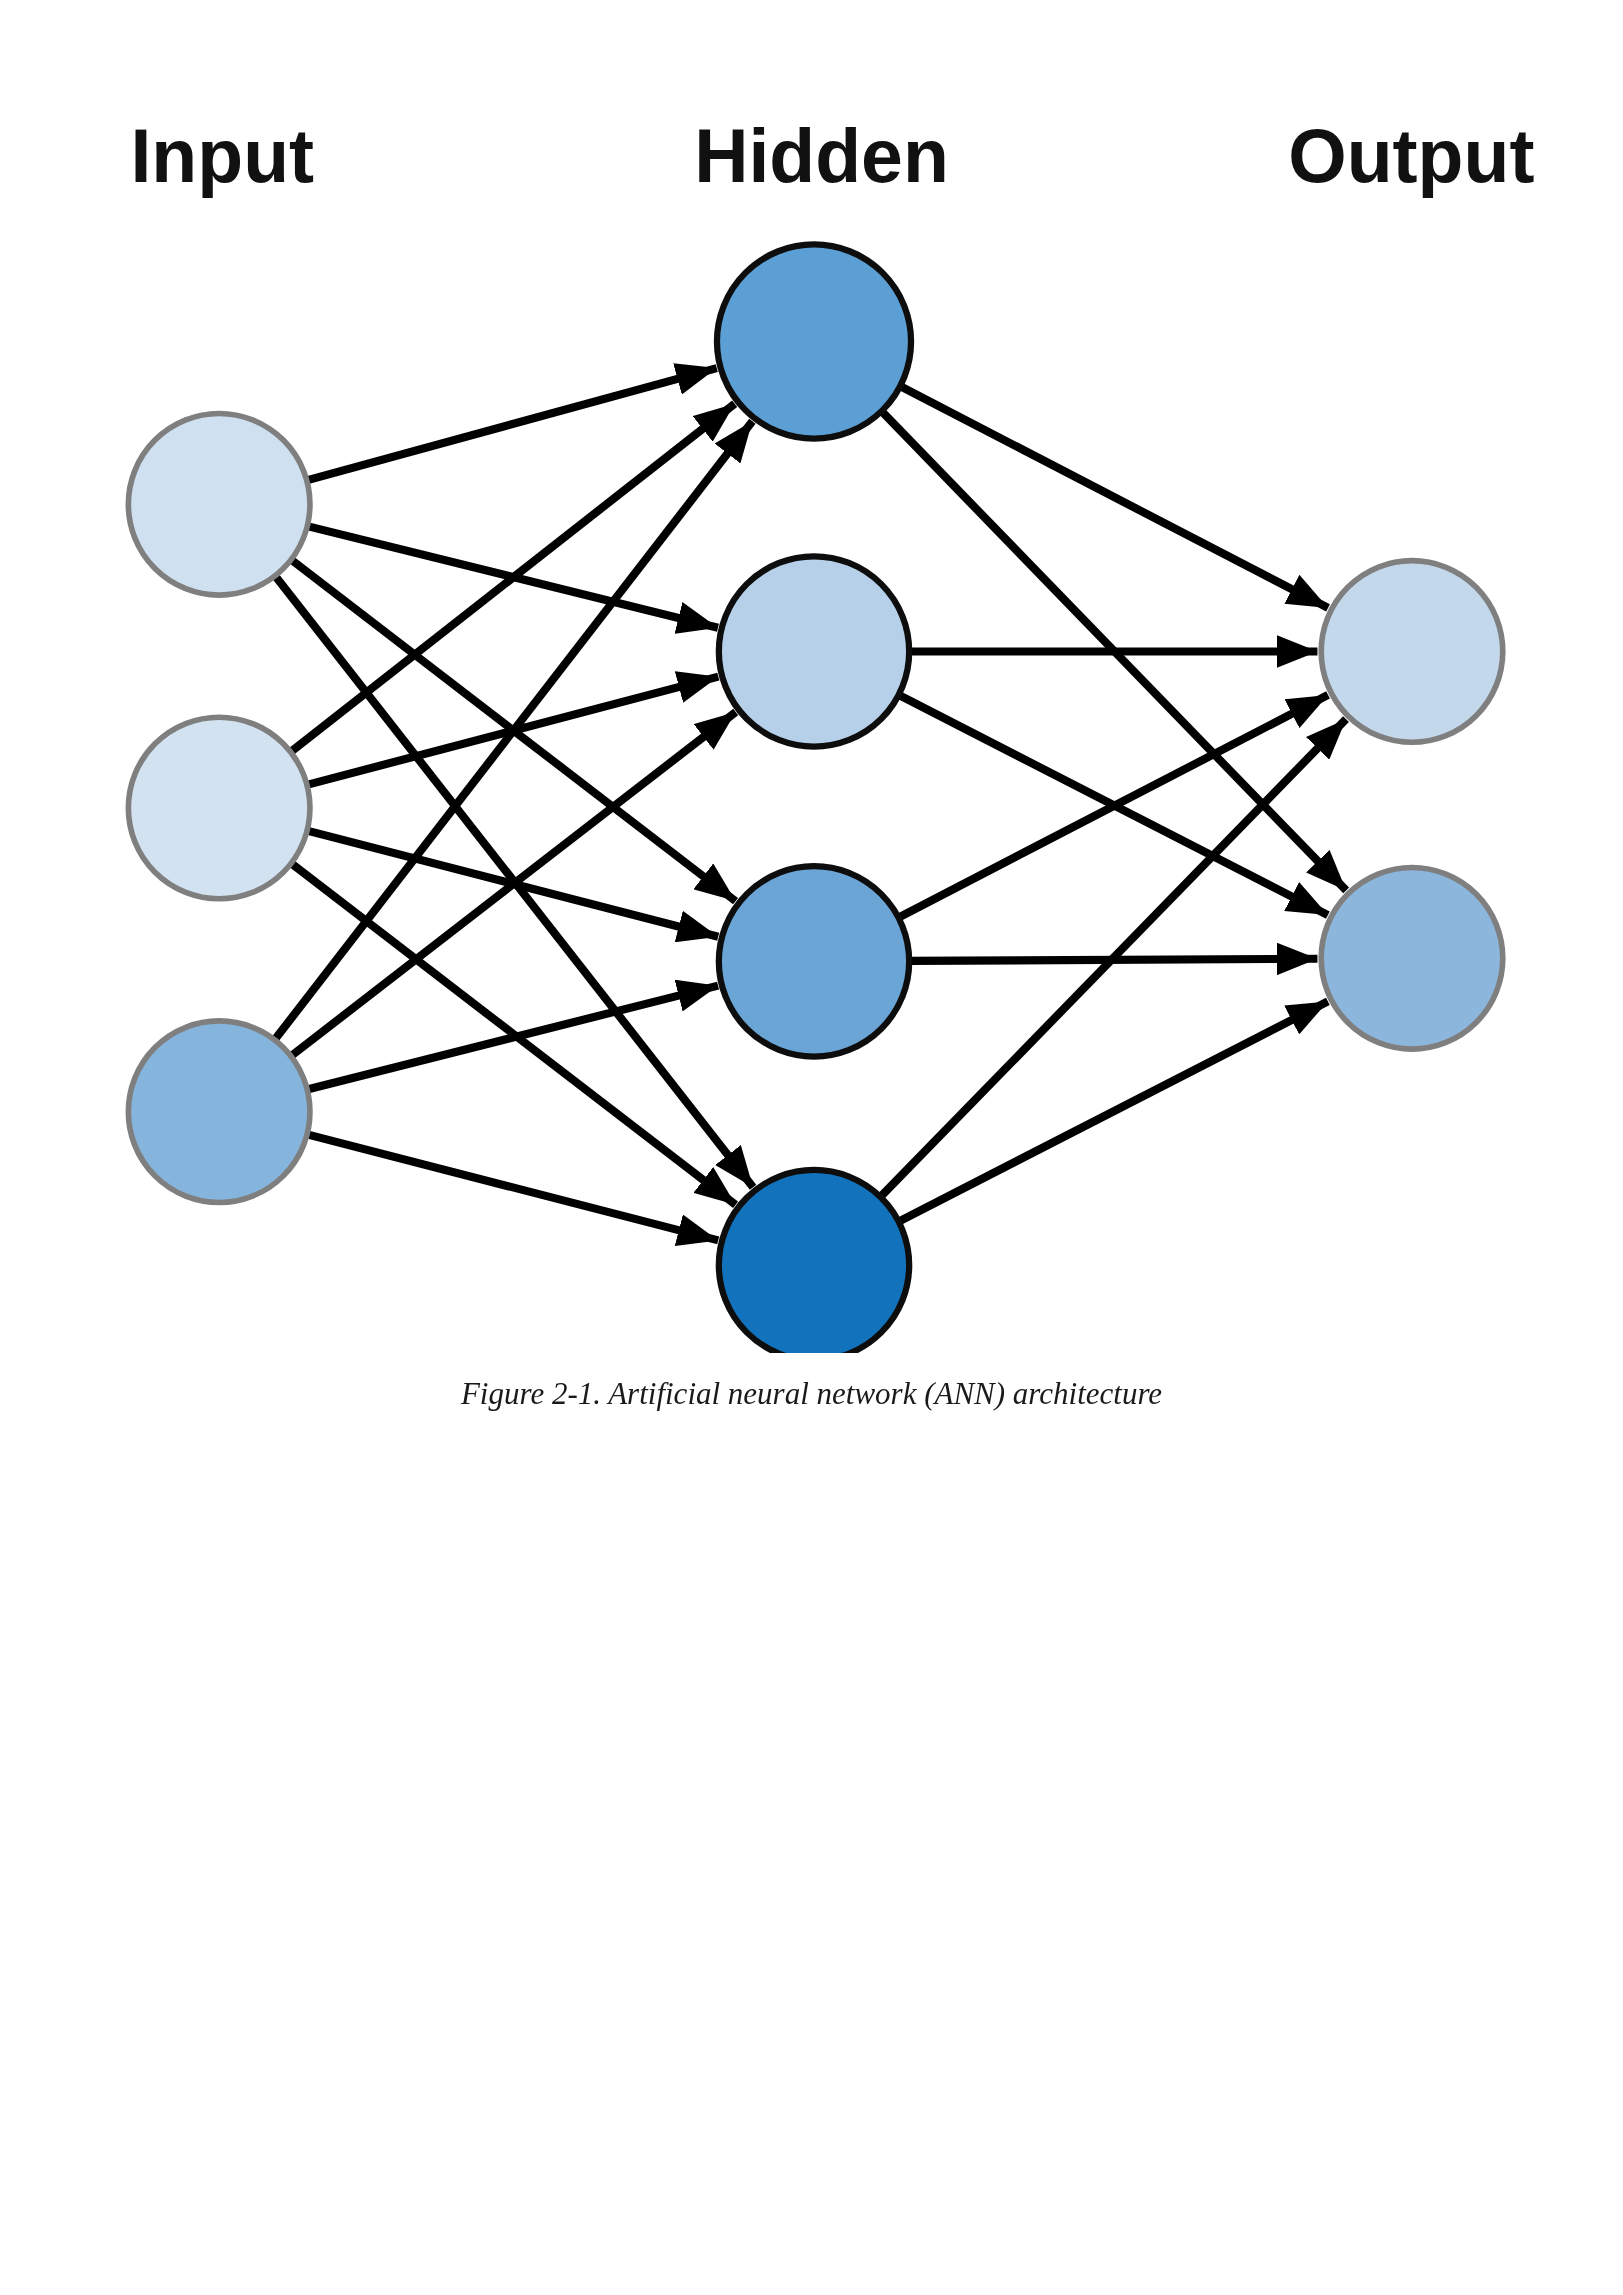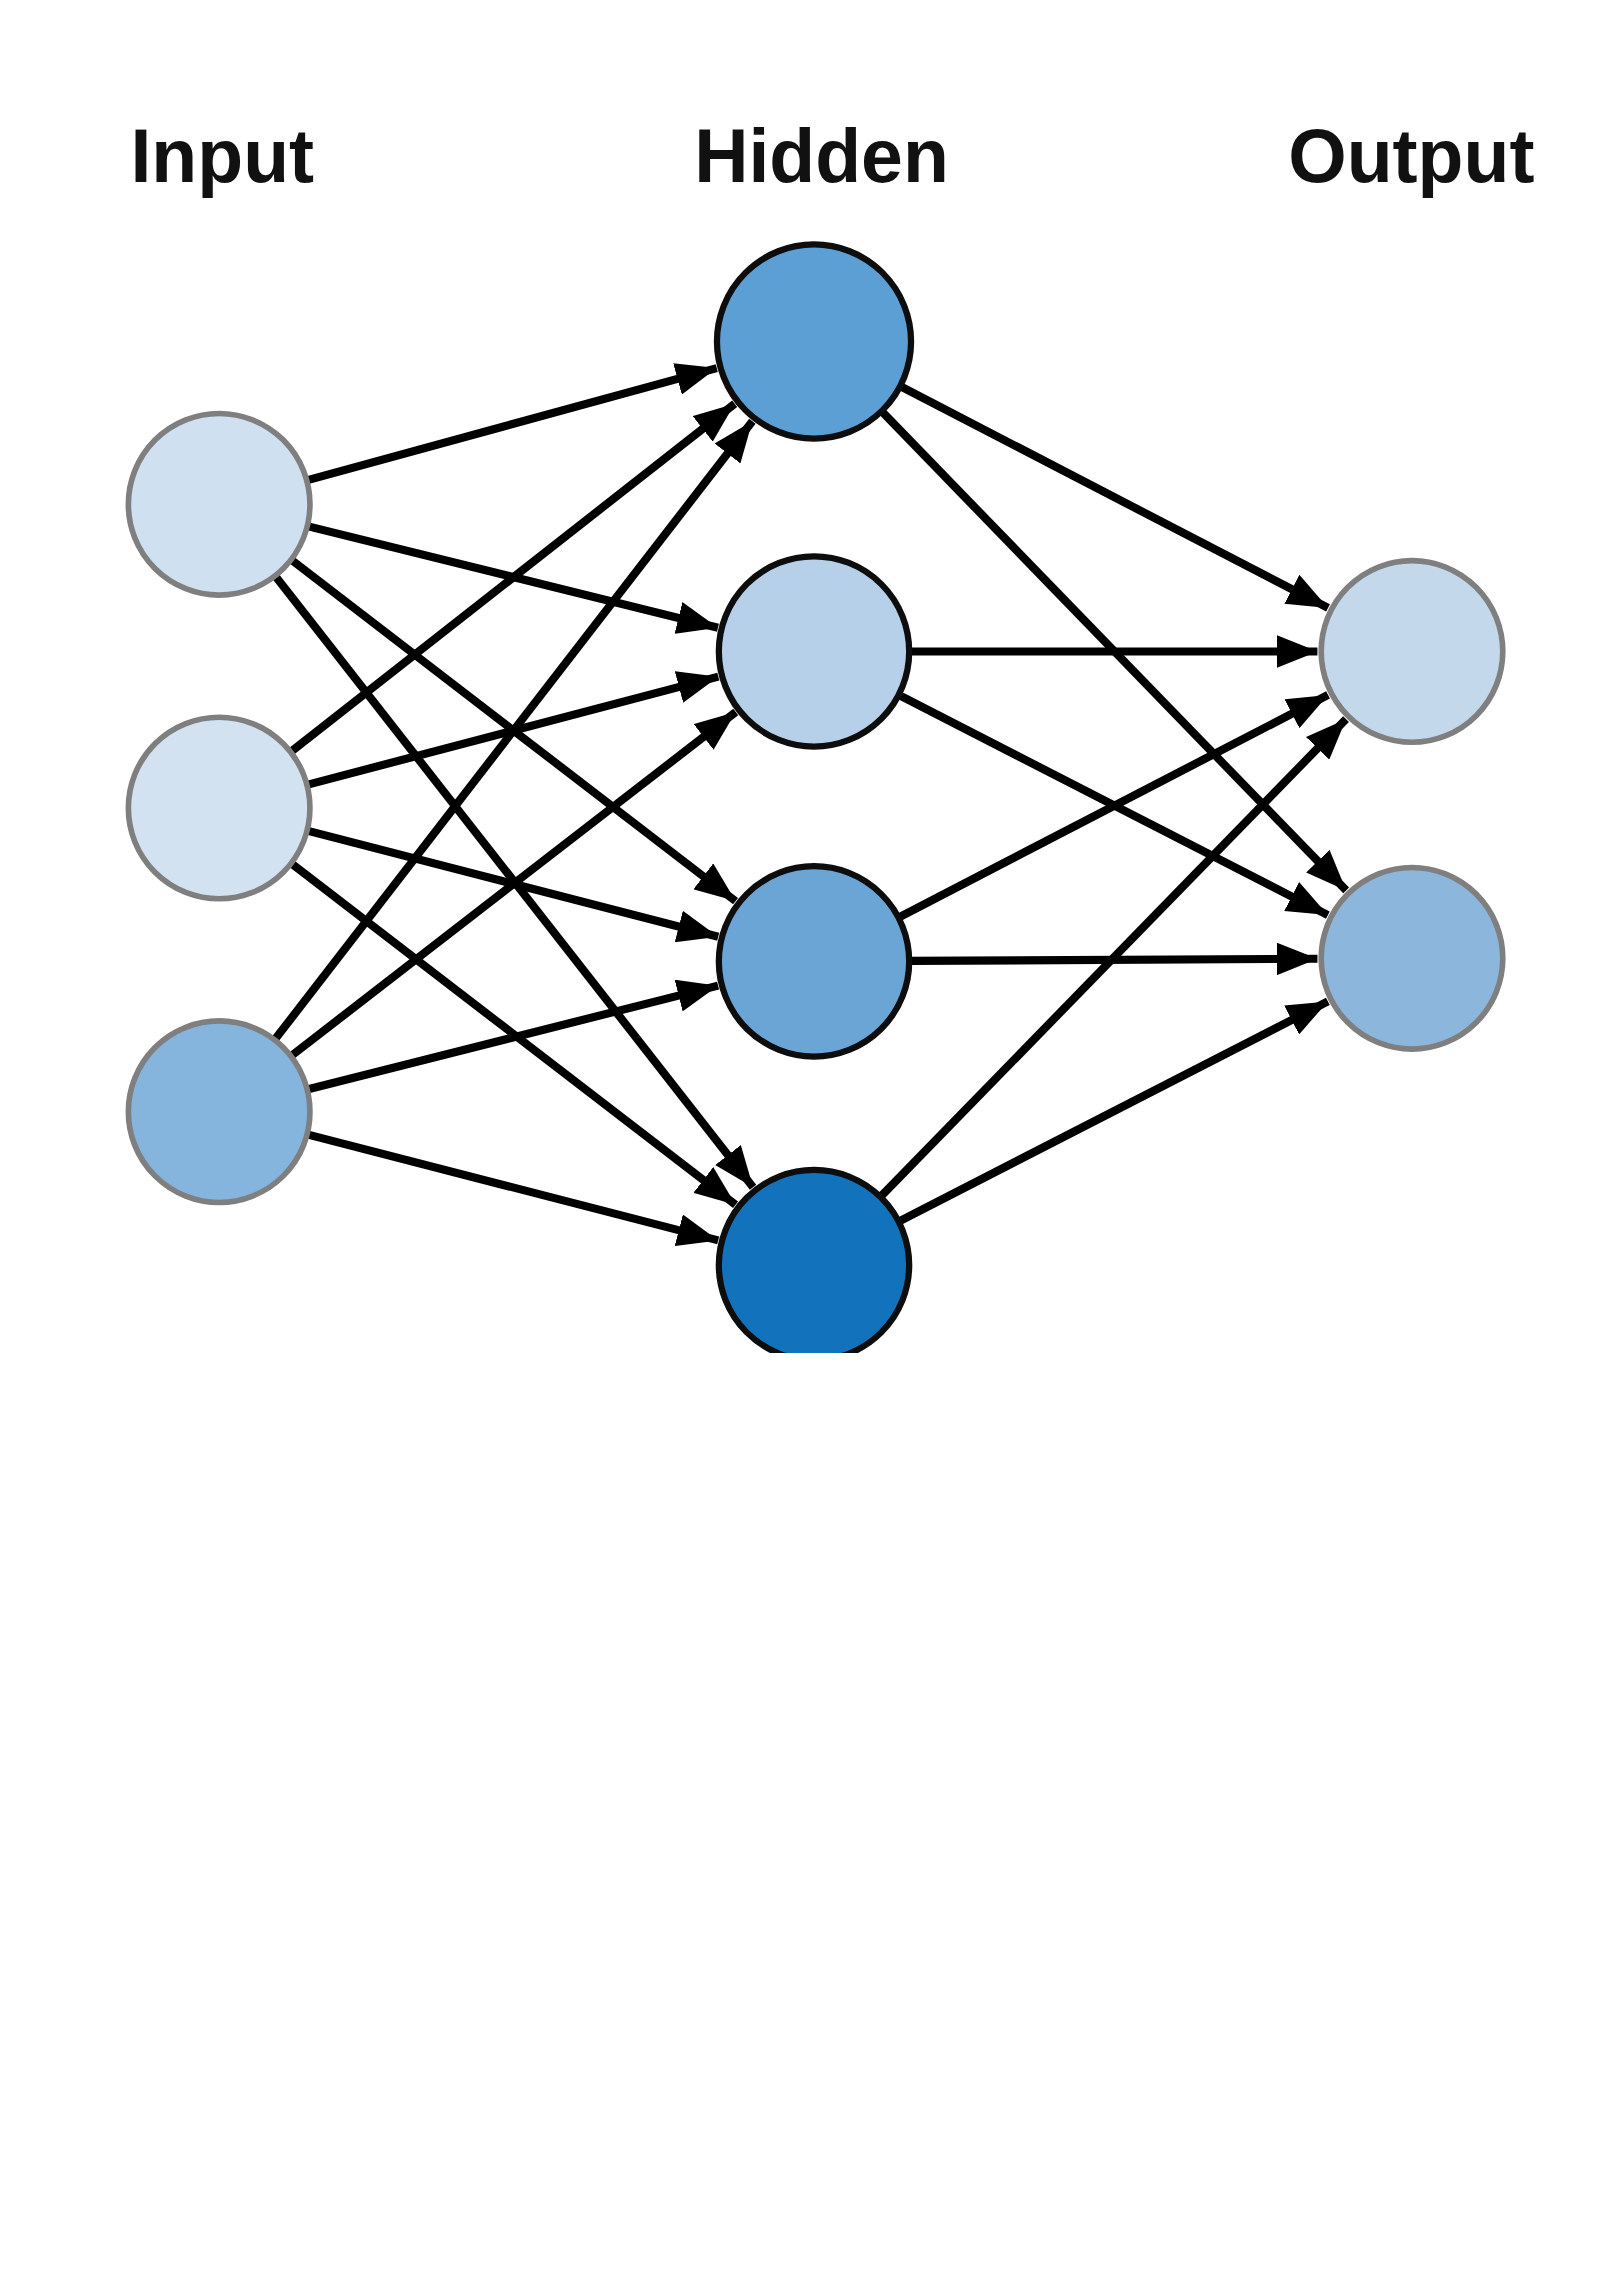--- a/index.html
+++ b/index.html
@@ -87,15 +87,16 @@
           <circle cx="2255" cy="1530" r="145" fill="#8cb6db" stroke="#7f7f7f" stroke-width="9"></circle>
         </g>
       <g>
           <text x="355" y="290" text-anchor="middle" class="layer-label">Input</text>
           <text x="1312" y="290" text-anchor="middle" class="layer-label">Hidden</text>
           <text x="2254" y="290" text-anchor="middle" class="layer-label">Output</text>
         </g>
     </svg>
   </div>
 
+  <div id="figure-caption">Figure 2-1. Artificial neural network (ANN) architecture</div>
 
 </div>
 
 
 </body></html>

